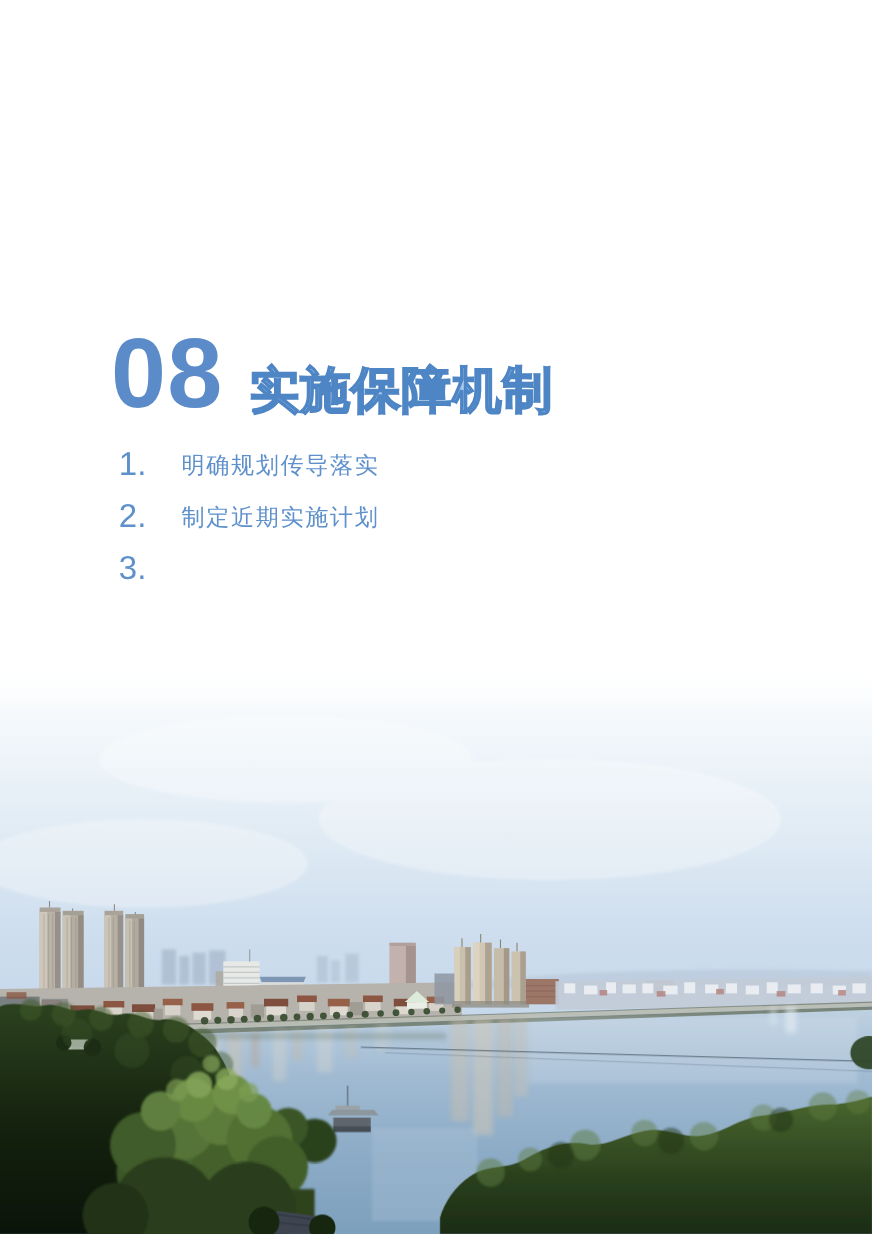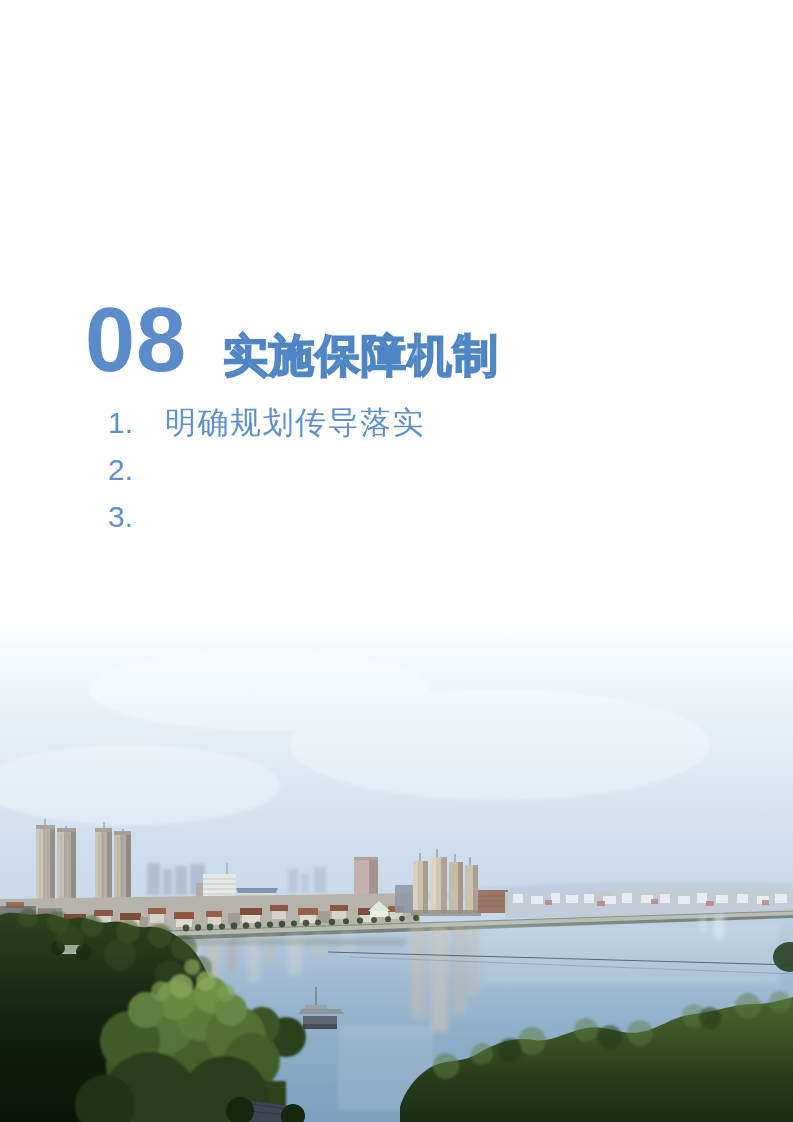--- a/index.html
+++ b/index.html
@@ -1,43 +1,43 @@
 <!DOCTYPE html>
 <html><head>
 <meta charset="utf-8">
 <style>
   html,body{margin:0;padding:0;background:#ffffff;}
   .page{
     position:relative;width:793px;height:1122px;background:#ffffff;
     overflow:hidden;font-family:"Liberation Sans",sans-serif;
   }
   .chapter-header{
-    position:absolute;left:85px;top:295px;
+    position:absolute;left:101px;top:295px;
     display:flex;align-items:baseline;gap:20px;white-space:nowrap;
   }
   .chapter-number{
     font-size:90px;font-weight:800;line-height:1;color:#5b8cc9;
     letter-spacing:1px;font-family:"Liberation Sans",sans-serif;
   }
   .chapter-title{
-    margin:16px;font-size:45px;font-weight:700;letter-spacing:1px;line-height:1;
+    margin:4px;font-size:45px;font-weight:700;letter-spacing:1px;line-height:1;
     color:#a9c8ea;-webkit-text-stroke:1.7px #4d85c5;
     font-family:Liberation Sans, sans-serif;
   }
   .section-list{
     position:absolute;left:108px;top:399px;margin:0;padding:0;list-style:none;
   }
   .section-item{
     display:flex;align-items:center;height:47px;color:#5e90cb;
   }
   .item-number{
     width:57px;font-size:30px;font-family:"Liberation Sans",sans-serif;
   }
   .item-label{
-    font-size:31px;letter-spacing:1.5px;
+    font-size:21px;letter-spacing:1.5px;
     font-family:Liberation Mono, monospace;
   }
   .photo{
     position:absolute;left:0;top:595px;width:793px;height:527px;margin:0;
   }
   .photo svg{display:block;width:793px;height:527px;}
 </style>
 </head>
 <body>
 
@@ -48,20 +48,21 @@
     <h1 class="chapter-title">实施保障机制</h1>
   </header>
 
   <ol class="section-list">
     <li class="section-item">
       <span class="item-number">1.</span>
       <span class="item-label">明确规划传导落实</span>
     </li>
     <li class="section-item">
       <span class="item-number">2.</span>
+      <span class="item-label">制定近期实施计划</span>
     </li>
     <li class="section-item">
       <span class="item-number">3.</span>
     </li>
   </ol>
 
   <figure class="photo">
     <svg viewBox="0 0 793 527" preserveAspectRatio="none" role="img">
       <defs>
         <linearGradient id="skyG" x1="0" y1="0" x2="0" y2="1">

